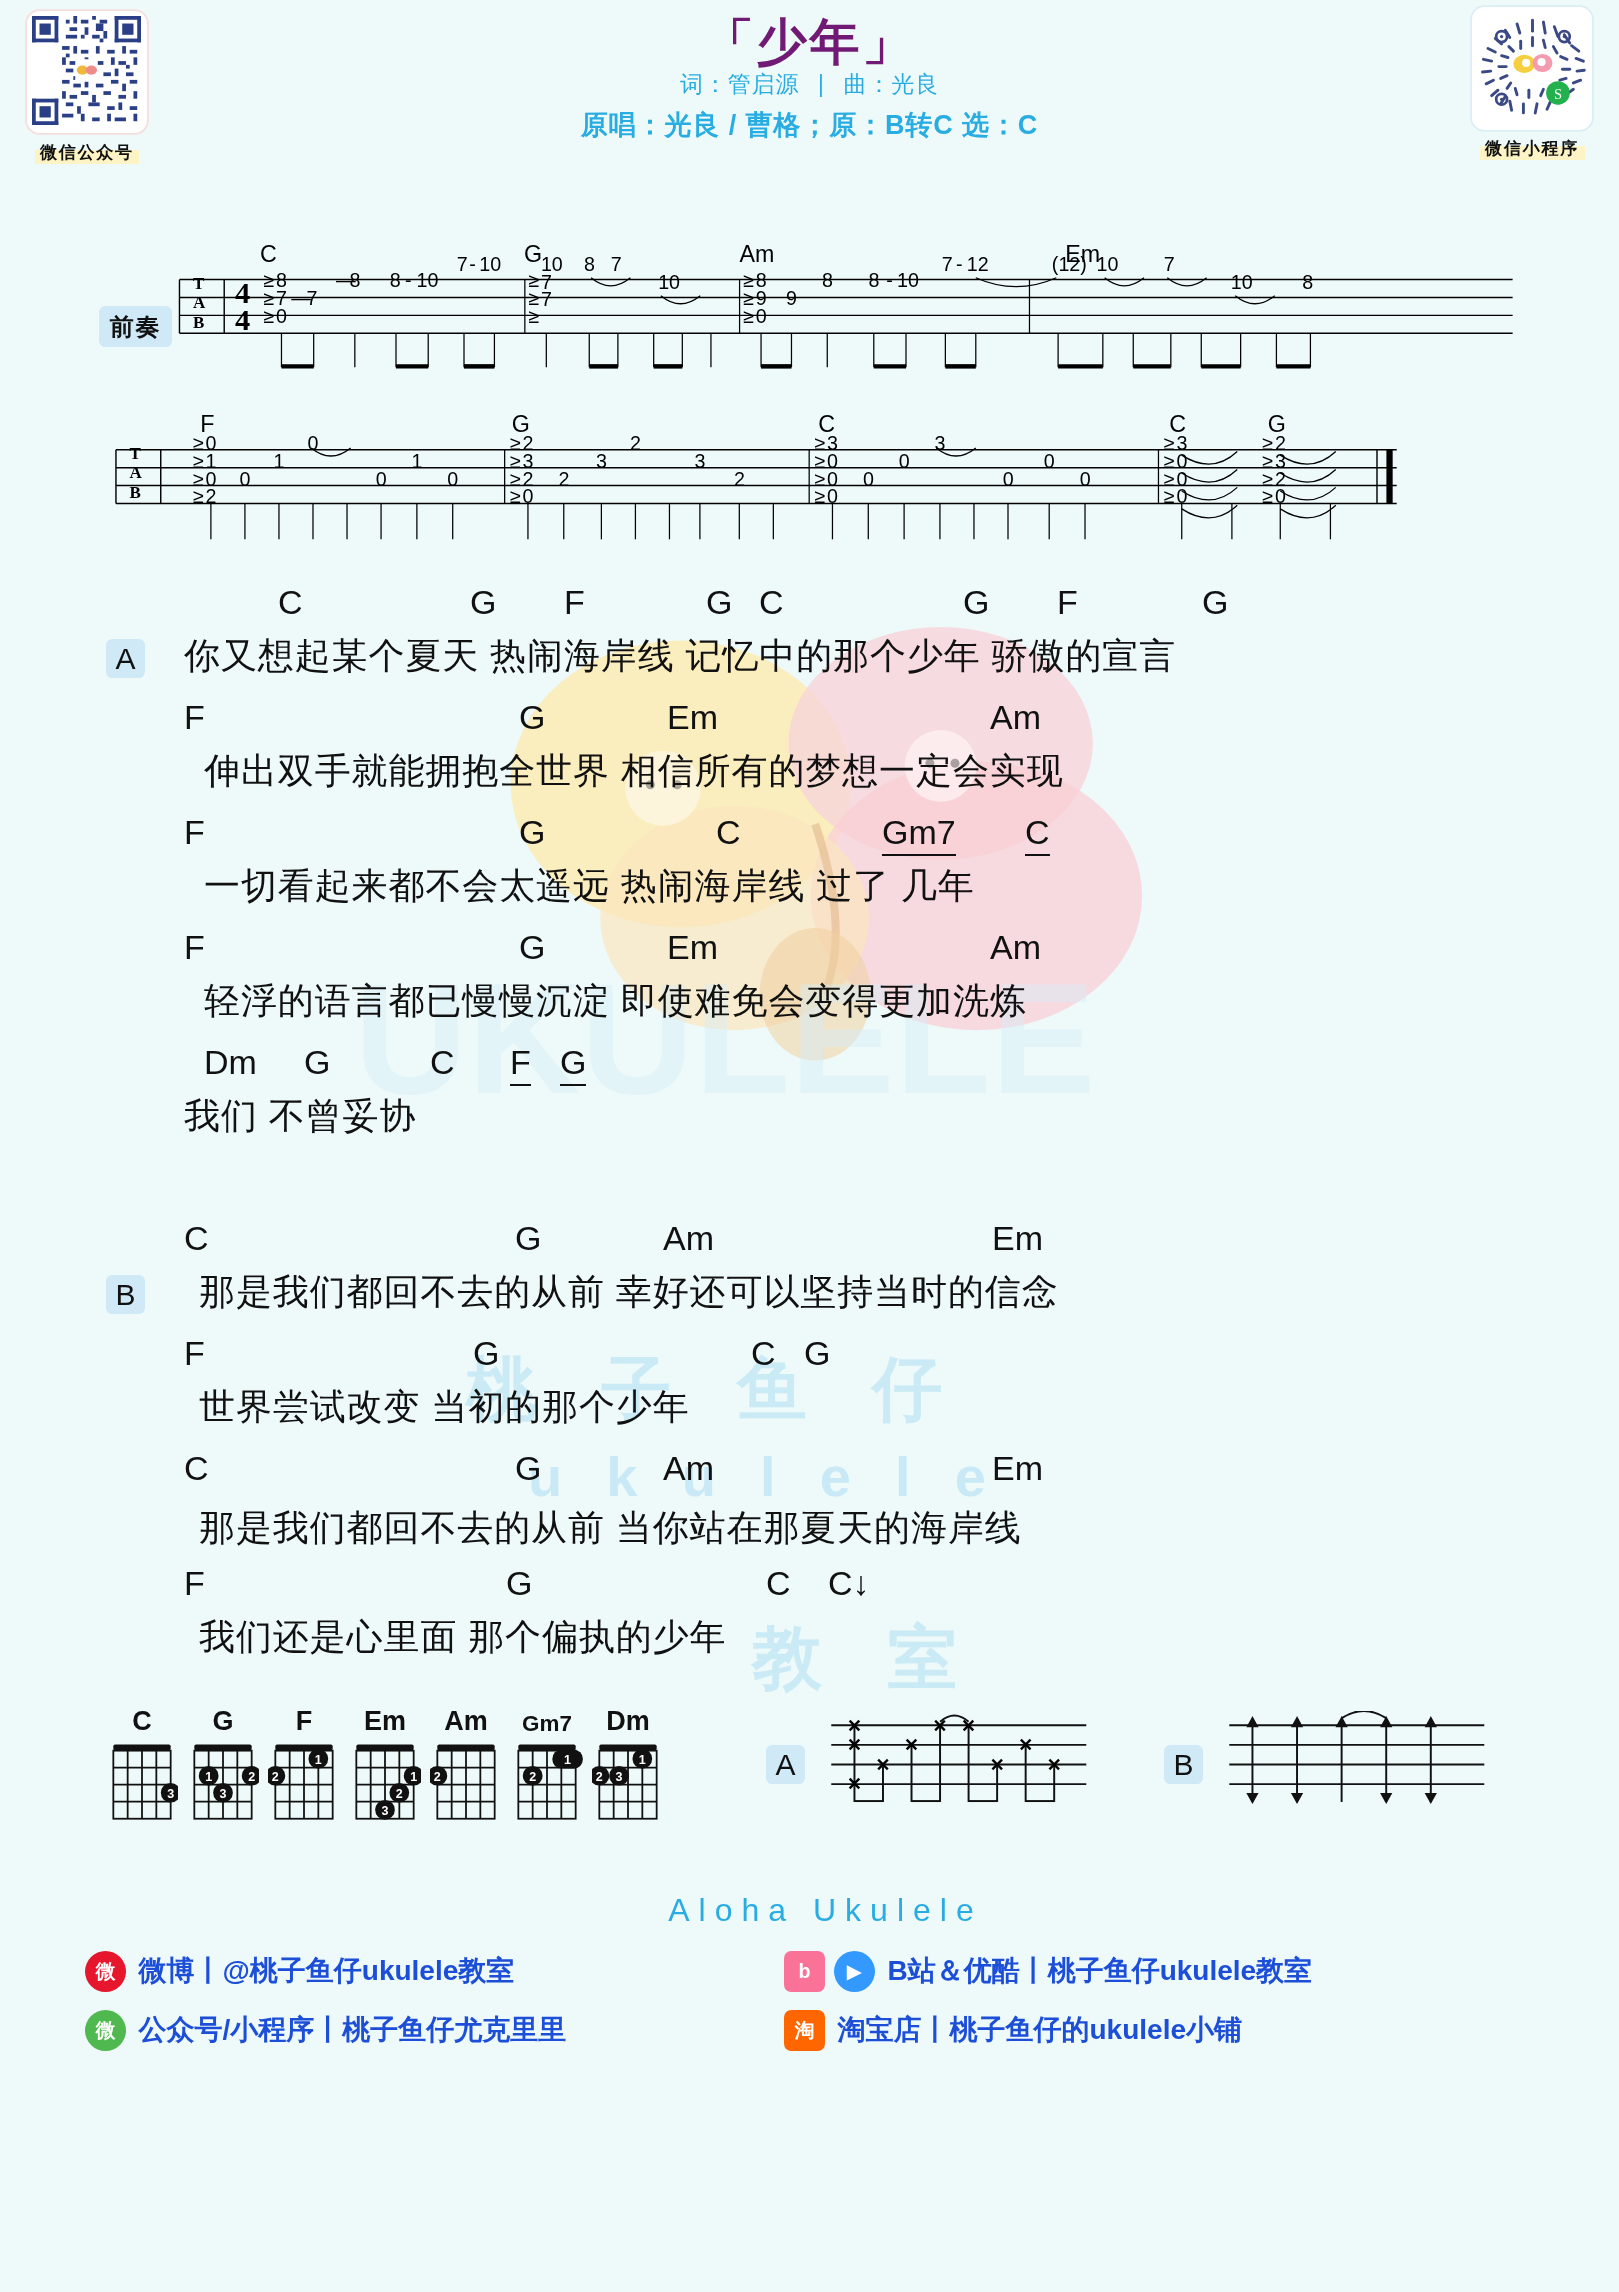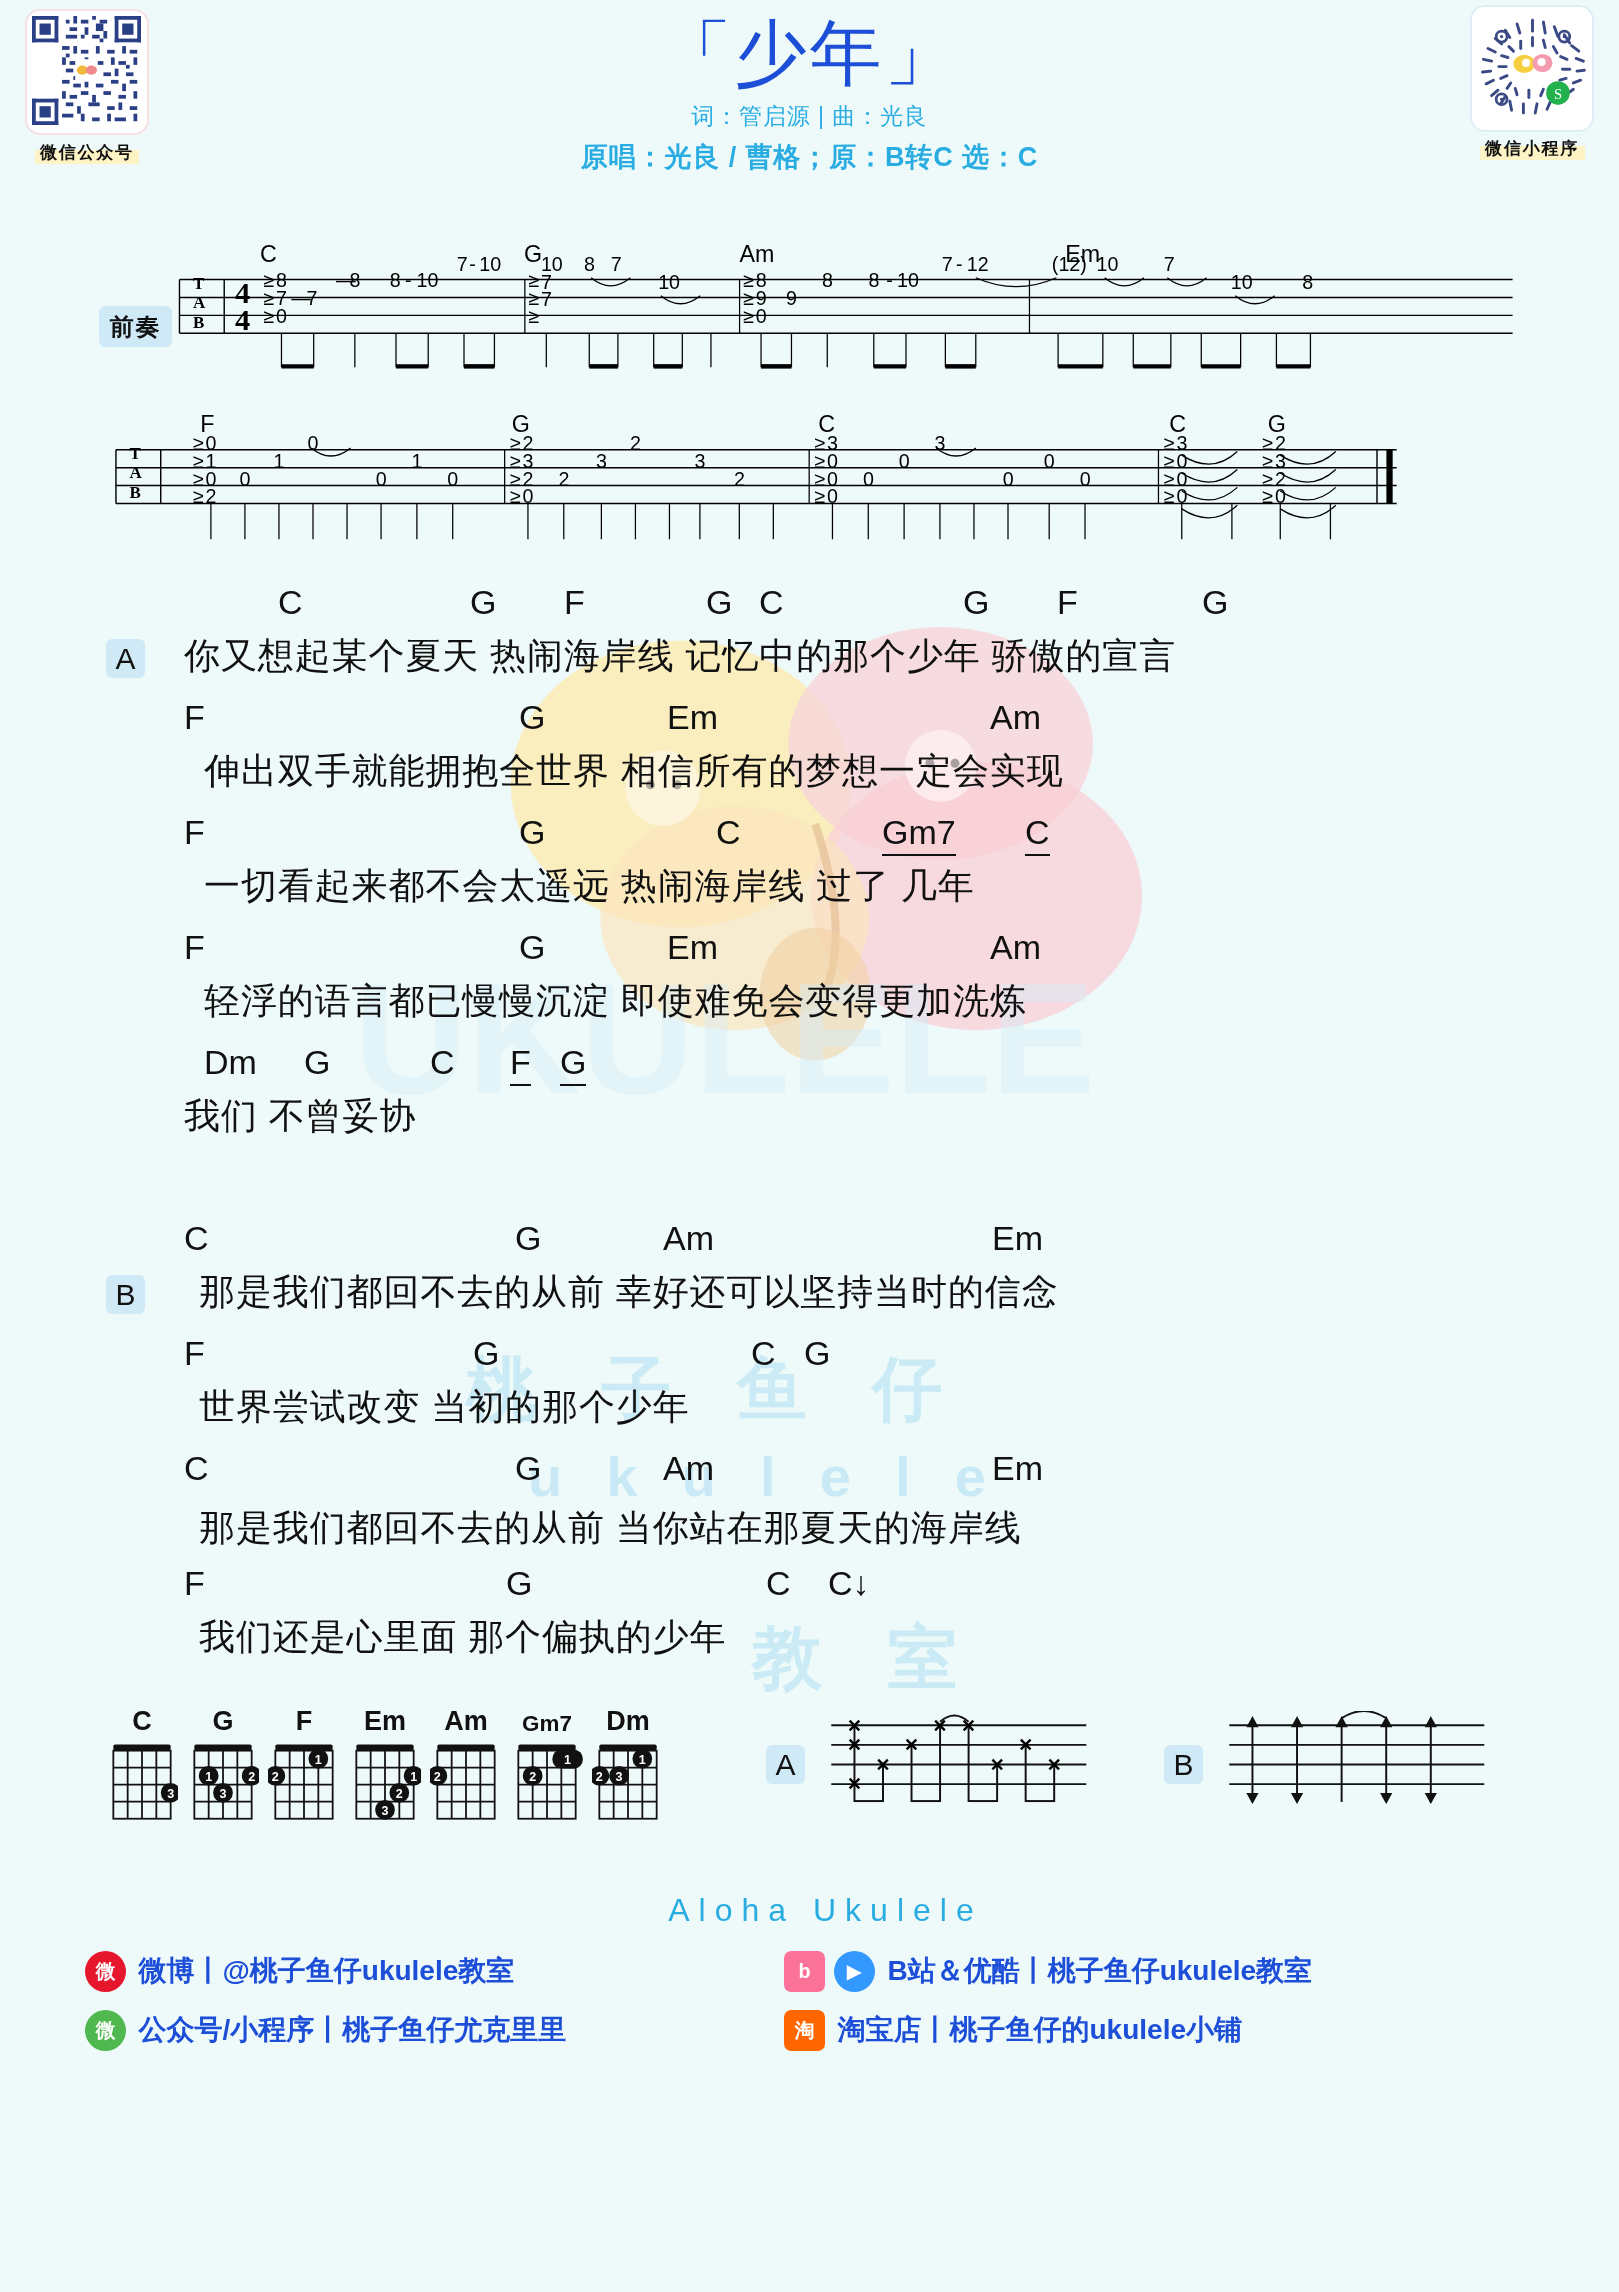--- a/index.html
+++ b/index.html
@@ -22,24 +22,24 @@
     box-shadow: 0 0 0 1.8px #f6dede;
   }
   .qr-box.plain { box-shadow: 0 0 0 1.8px #dceef5; }
   .qr-cap {
     margin-top: 7.2px; font-size: 17px; color: #111; letter-spacing: 1.8px;
     background: linear-gradient(to top, #fdf3c4 62%, transparent 62%);
     display: inline-block; padding: 0 5.4px; font-weight: 600;
   }
   .title-wrap { text-align: center; padding-top: 16px; }
   .song-title {
-    font-size: 72px; color: #1d4ed8; font-weight: 400; letter-spacing: 2.7px;
+    font-size: 50px; color: #701a75; font-weight: 700; letter-spacing: 2.7px;
     line-height: 1.05;
   }
-  .credit1 { font-size: 23px; color: #29ace2; margin-top: 9px; letter-spacing: 0.9px;}
+  .credit1 { font-size: 23px; color: #29ace2; margin-top: 0; letter-spacing: 0.9px; font-family: Liberation Mono, monospace;}
   .credit2 { font-size: 27px; color: #29ace2; margin-top: 7.2px; font-weight: 600; letter-spacing: 0.9px;}
   .tab-row { position: relative; height: 170px; }
   .section-tag {
     position: absolute; background: #cfe9f7; color: #111;
     border-radius: 6.3px; font-size: 24px; padding: 4.5px 10.7px; font-weight: 600;
     letter-spacing: 1.8px;
   }
   .tabsvg { position: absolute; }
 
   

